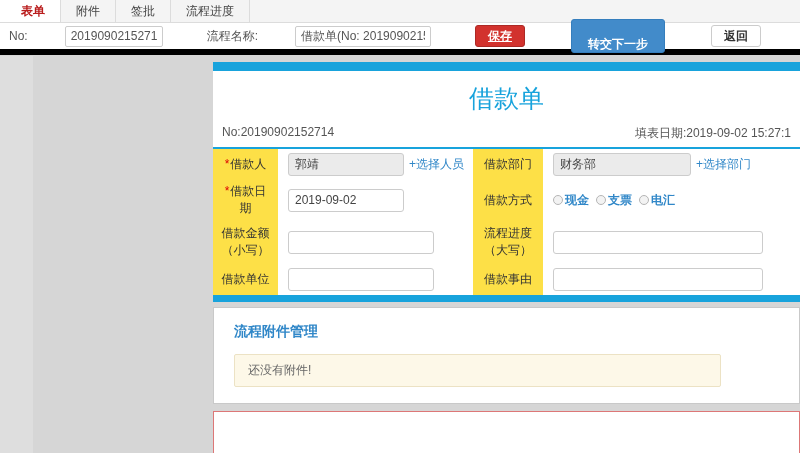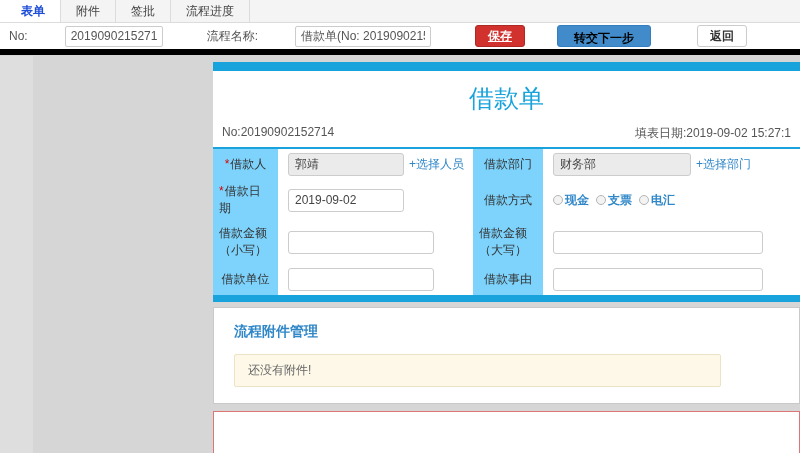--- a/index.html
+++ b/index.html
@@ -4,43 +4,43 @@
 <style>
   * { box-sizing: border-box; margin: 0; padding: 0; }
   html,body { width:800px; height:453px; overflow:hidden; }
   body {
     font-family:"Liberation Sans", sans-serif;
     font-size:12px; color:#333; background:#d6d6d6; position:relative;
   }
   
   .tabbar { height:23px; background:#f4f4f4; border-bottom:1px solid #dcdcdc; display:flex; align-items:stretch; }
   .tab { padding:0 15px; display:flex; align-items:center; font-size:12px; color:#444; border-right:1px solid #dcdcdc; cursor:pointer; background:#f4f4f4; }
-  .tab.active { background:#fff; color:#1d4ed8; font-weight:bold; padding-left:21px; }
+  .tab.active { background:#fff; color:#b91c1c; font-weight:bold; padding-left:21px; }
   
   .cmdbar { height:32px; background:#fff; border-bottom:6px solid #000000; display:flex; align-items:center; padding:0 9px;gap:32px; }
   .cmdbar .flabel { color:#555; margin-right:5px; white-space:nowrap; }
   .tinput { border:1px solid #ccc; border-radius:2px; height:21px; padding:0 5px; font-size:12px; color:#555; font-family:"Liberation Sans",sans-serif; }
   #no-input { width:98px; margin-right:12px; }
   #pname-input { width:136px; }
   .btn { height:22px; padding:0 12px; border-radius:3px; font-size:12px; cursor:pointer; font-family:"Liberation Sans",sans-serif; }
   .btn-save { background:#d2322d; border:1px solid #ac2925; color:#fff; font-weight:bold; margin-left:12px;text-decoration:underline; }
-  .btn-next { background:#428bca; border:1px solid #357ebd; color:#000000; font-weight:bold; padding:4px 16px; }
+  .btn-next { background:#428bca; border:1px solid #357ebd; color:#ffffff; font-weight:bold; margin-left:14px; padding:16px 16px; }
   .btn-back { background:#fff; border:1px solid #ccc; color:#333; margin-left:14px; font-weight:bold; }
   
   .leftstrip { position:absolute; left:0; top:56px; width:33px; bottom:0; background:#dedede; }
   .main { position:absolute; left:213px; top:62px; width:587px; }
   .form-card { background:#fff; }
   .bluebar { height:9px; background:#18a3dc; }
   .bluebar-b { height:7px; background:#18a3dc; }
   .form-title { text-align:center; color:#18a3dc; font-size:25px; padding:11px 0 8px; }
   .meta { display:flex; justify-content:space-between; padding:2px 9px 5px; color:#555; white-space:nowrap; overflow:hidden; }
   .divider { height:2px; background:#18a3dc; }
   .ftable { display:grid; grid-template-columns:65px 195px 70px 1fr; }
   .cell { display:flex; align-items:center; min-height:31px; }
-  .lbl { background:#7dd3fc; justify-content:center; text-align:left; color:#333; padding:3px 6px; line-height:17px; }
+  .lbl { background:#fde047; justify-content:center; text-align:center; color:#333; padding:3px 6px; line-height:17px; }
   .fld { background:#fff; padding:3px 10px; }
   .req { color:#d00; margin-right:1px; }
   .inp { border:1px solid #ccc; border-radius:3px; height:23px; padding:0 6px; font-size:12px; color:#444; font-family:"Liberation Sans",sans-serif; background:#fff; }
   .ro { background:#ebebeb; }
   .sel-link { color:#3087c8; text-decoration:none; margin-left:5px; white-space:nowrap; }
   .radios { display:flex; align-items:center; gap:7px; }
   .radio-item { display:flex; align-items:center; gap:2px; color:#3087c8; font-weight:bold; cursor:pointer; }
   .rdot { width:10px; height:10px; border-radius:50%; border:1px solid #b5b5b5; background:#f3f3f3; display:inline-block; }
   
   .attach-card { background:#fff; border:1px solid #c9c9c9; margin-top:5px; padding:15px 20px 16px; }
@@ -126,21 +126,21 @@
         </div>
       </div>
 
       <div class="cell lbl" style="min-height:44px">
           <span>借款金额（小写）</span>
         </div>
       <div class="cell fld">
         <input class="inp" style="width: 146px;">
       </div>
       <div class="cell lbl" style="min-height:44px">
-          <span>借款金额（大写）</span>
+          <span>流程进度（大写）</span>
         </div>
       <div class="cell fld">
         <input class="inp" style="width: 210px;">
       </div>
 
       <div class="cell lbl">
           <span>借款单位</span>
         </div>
       <div class="cell fld">
         <input class="inp" style="width: 146px;">

